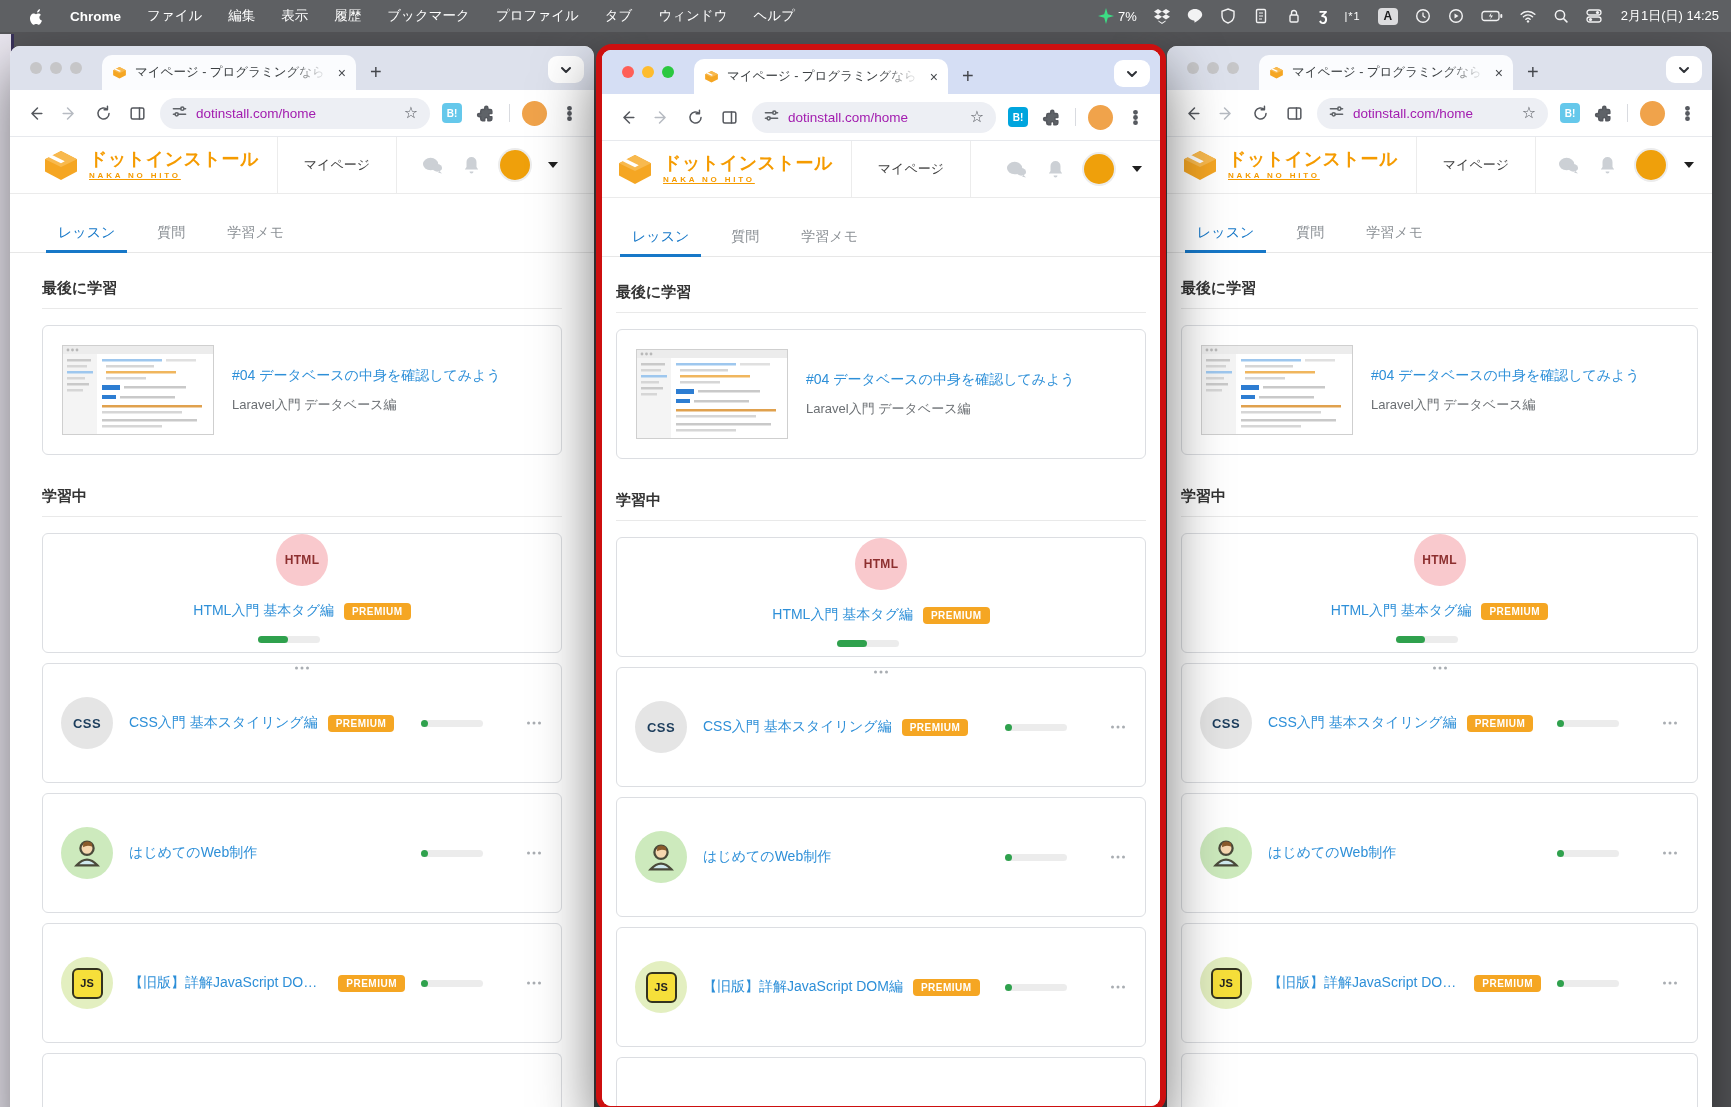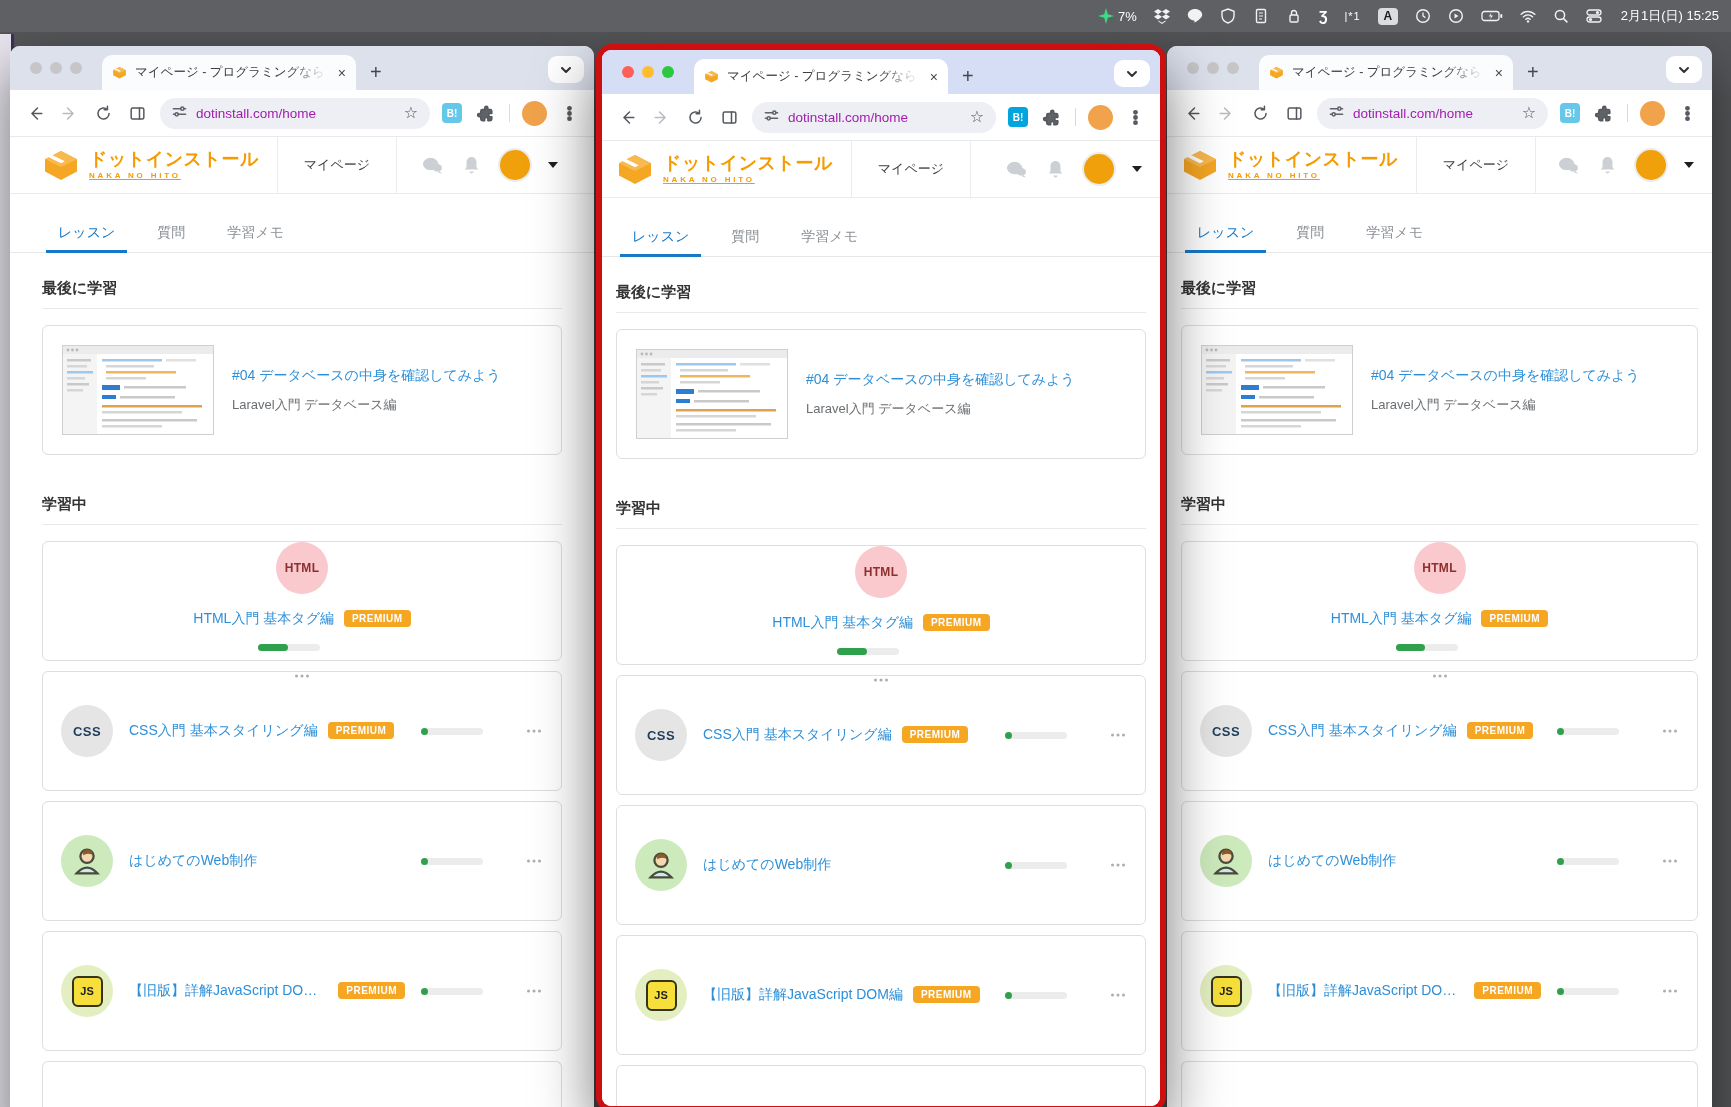--- a/index.html
+++ b/index.html
@@ -94,21 +94,21 @@
   .caret-down{width:0;height:0;border-left:5px solid transparent;border-right:5px solid transparent;
     border-top:6px solid #1f1f1f;}
 
   .page-tabs{display:flex;gap:10px;padding:0 var(--pad);margin-top:20px;border-bottom:1px solid #e7e7e7;flex-shrink:0;}
   .ptab{font-size:14px;color:#8a8f94;padding:10px 16px;position:relative;white-space:nowrap;}
   .ptab.active{color:#1778c8;}
   .ptab.active::after{content:"";position:absolute;left:4px;right:4px;bottom:-1px;height:3px;background:#1778c8;}
 
   .content{padding:0 var(--pad);flex:1;}
   .sec-title{font-size:15px;font-weight:bold;color:#333;margin-top:26px;}
-  .sec-title.mt-lg{margin-top:40px;}
+  .sec-title.mt-lg{margin-top:32px;}
   .sec-hr{height:1px;background:#e9e9e9;margin-top:10px;}
 
   .lesson-card{border:1px solid #dcdee2;border-radius:6px;margin-top:16px;padding:19px;display:flex;
     gap:18px;align-items:center;}
   .thumb{width:152px;height:90px;flex-shrink:0;}
   .thumb svg{width:100%;height:100%;display:block;}
   .lesson-meta{display:flex;flex-direction:column;gap:11px;}
   .lesson-link{color:#2d8fd8;font-size:14px;}
   .lesson-sub{color:#6b6f73;font-size:13px;}
 
@@ -118,36 +118,55 @@
   .course-icon{width:52px;height:52px;border-radius:50%;display:flex;align-items:center;justify-content:center;flex-shrink:0;}
   .ci-html{background:#f9c9cd;}
   .ci-html .badge-text{color:#8d2f2f;font-weight:800;font-size:12px;letter-spacing:.3px;}
   .ci-css{background:#e5e5e5;}
   .ci-css .badge-text{color:#1c3d5c;font-weight:800;font-size:13px;letter-spacing:.5px;}
   .ci-person{background:#cdeabd;}
   .ci-person svg{width:34px;height:34px;display:block;}
   .ci-js{background:#e3efc0;}
   .js-square{width:27px;height:27px;background:#f6df3a;border:2px solid #33331f;border-radius:6px;
     display:flex;align-items:center;justify-content:center;font-size:11px;font-weight:800;color:#222;}
-  .course-main{flex:1;display:flex;align-items:flex-start;min-width:0;}
+  .course-main{flex:1;display:flex;align-items:flex-end;min-width:0;}
   .course-name{color:#2d8fd8;font-size:14px;white-space:nowrap;overflow:hidden;text-overflow:ellipsis;}
   .premium{background:#f5a623;color:#fff;font-size:10px;font-weight:bold;padding:3px 8px;border-radius:4px;
     margin-left:10px;letter-spacing:.5px;flex-shrink:0;}
   .progress{width:62px;height:7px;border-radius:4px;background:#ececec;margin-right:26px;flex-shrink:0;}
   .progress-fill{height:100%;border-radius:4px;background:#2fa14d;}
   .row-menu{flex-shrink:0;display:flex;align-items:center;}
   .row-menu svg{width:18px;height:18px;fill:#a9adb2;}
   .partial-card{border:1px solid #dcdee2;border-radius:6px 6px 0 0;border-bottom:none;margin-top:10px;height:70px;}
 </style>
 </head>
 <body>
 
 <div class="desktop">
 
   <div class="menubar">
+    <div class="mb-left">
+      <span class="apple-logo">
+        <svg viewBox="0 0 16 20">
+            <path d="M13.9 15.1c-.4.9-.8 1.6-1.4 2.4-.8 1.1-1.7 2.1-2.8 2.1-1 0-1.4-.7-2.7-.7s-1.7.7-2.7.7c-1.1 0-2-1-2.8-2.1C-.3 15-1 10.9.8 8.5c.8-1.2 2-1.9 3.2-1.9 1.1 0 1.9.7 2.8.7.9 0 1.5-.7 2.8-.7 1.1 0 2.2.6 3 1.6-2.6 1.4-2.2 5.1.3 6.1zM10.6 4.2c.6-.7 1-1.7.9-2.7-.9 0-1.9.6-2.5 1.3-.6.6-1 1.6-.9 2.6 1 0 1.9-.5 2.5-1.2z"></path>
+          </svg>
+      </span>
+      <span class="app-name">Chrome</span>
+      <span id="menu-items" style="display:flex;gap:26px;">
+          <span class="menu-item">ファイル</span>
+          <span class="menu-item">編集</span>
+          <span class="menu-item">表示</span>
+          <span class="menu-item">履歴</span>
+          <span class="menu-item">ブックマーク</span>
+          <span class="menu-item">プロファイル</span>
+          <span class="menu-item">タブ</span>
+          <span class="menu-item">ウィンドウ</span>
+          <span class="menu-item">ヘルプ</span>
+        </span>
+    </div>
     <div class="mb-right">
       <span class="mb-ic">
         <svg viewBox="0 0 16 16">
             <path fill="#3ddc84" d="M8 0l1.8 6.2L16 8l-6.2 1.8L8 16 6.2 9.8 0 8l6.2-1.8z"></path>
           </svg>
         <span>7%</span>
       </span>
       <span class="mb-ic">
         <svg viewBox="0 0 16 16" fill="#f2f2f3">
             <path d="M4 1l4 2.6L4 6.2 0 3.6zM12 1l4 2.6-4 2.6-4-2.6zM0 8.8l4-2.6 4 2.6L4 11.4zM8 8.8l4-2.6 4 2.6-4 2.6zM4.4 12.4l3.6 2.3 3.6-2.3v1.1L8 15.9l-3.6-2.4z"></path>
@@ -210,21 +229,21 @@
           </svg>
       </span>
       <span class="mb-ic">
         <svg viewBox="0 0 16 16">
             <rect x="1" y="2" width="14" height="5" rx="2.5" fill="none" stroke="#f2f2f3" stroke-width="1.3"></rect>
             <circle cx="11.5" cy="4.5" r="1.6" fill="#f2f2f3"></circle>
             <rect x="1" y="9" width="14" height="5" rx="2.5" fill="none" stroke="#f2f2f3" stroke-width="1.3"></rect>
             <circle cx="4.5" cy="11.5" r="1.6" fill="#f2f2f3"></circle>
           </svg>
       </span>
-      <span class="datetime">2月1日(日) 15:25</span>
+      <span class="datetime">2月1日(日) 14:25</span>
     </div>
   </div>
 
   <div class="bg-sliver"></div>
 
   <div id="win-left" class="win-mount">
   <div class="win inactive pad-wide">
     <div class="tabstrip">
       <div class="traffic">
         <span class="light l-close"></span>

